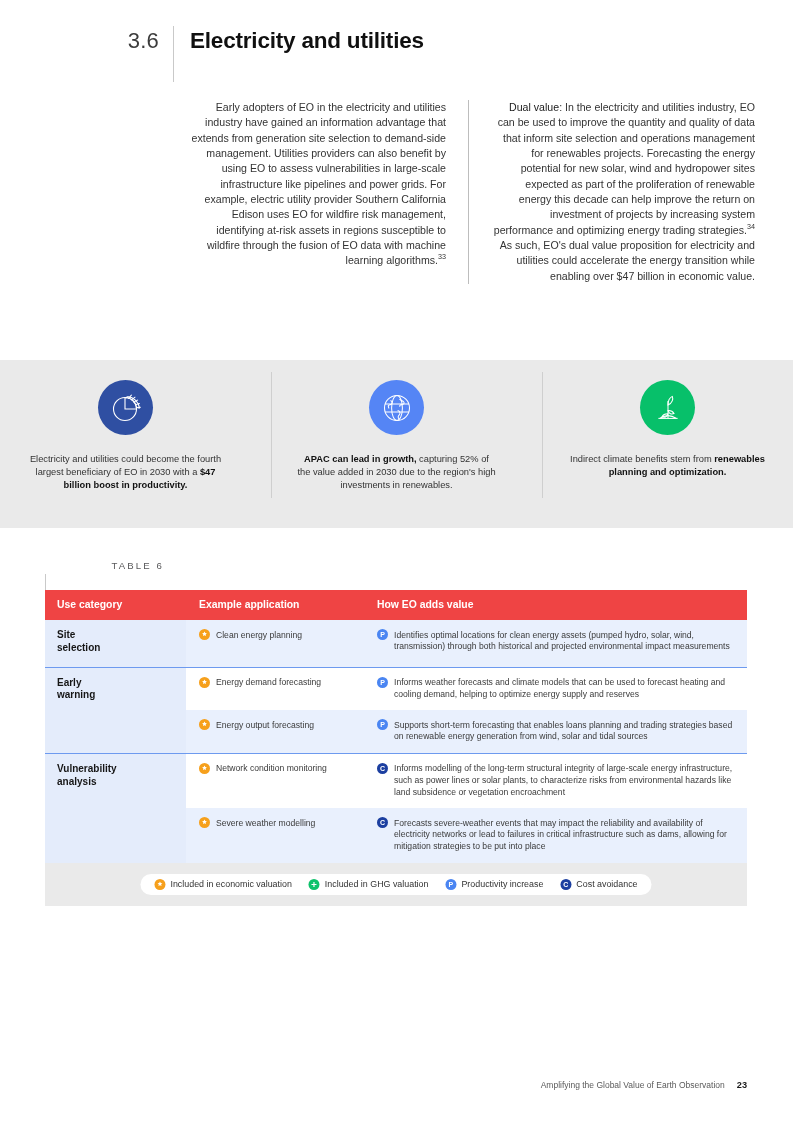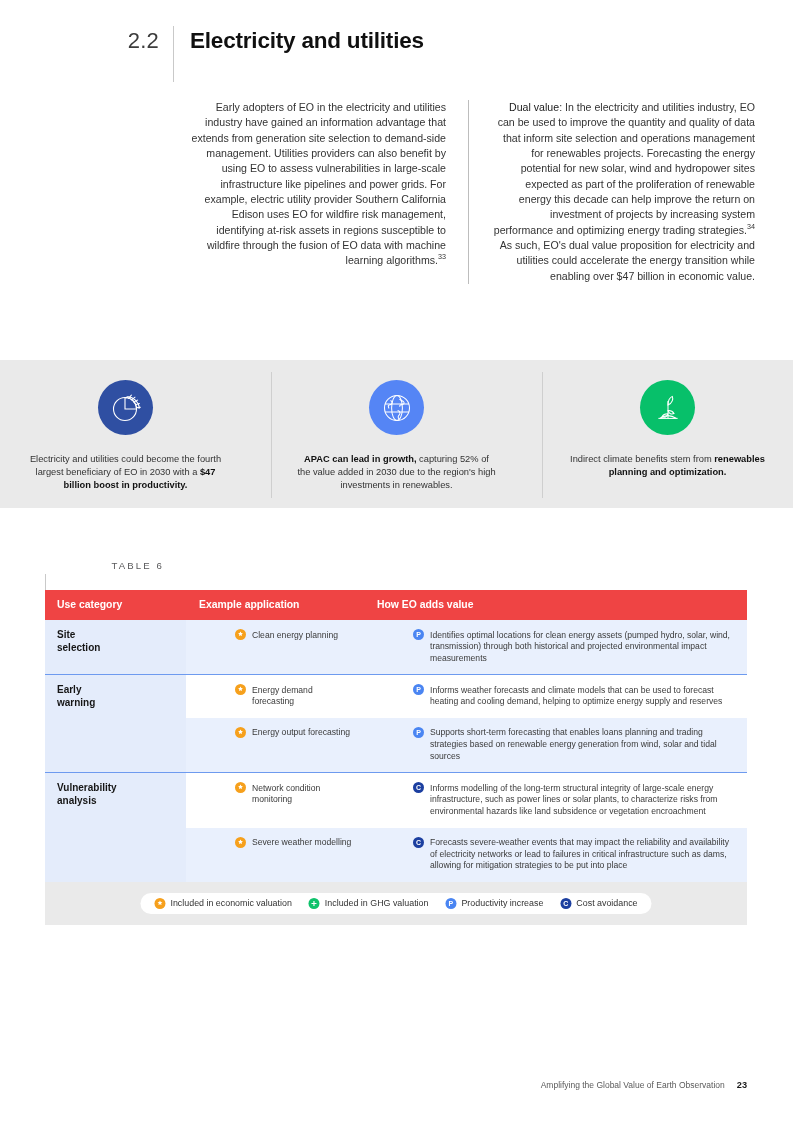--- a/index.html
+++ b/index.html
@@ -53,21 +53,21 @@
     line-height: 16px; font-weight: 400;
   }
   .fig-rule { width: 1px; background: #c9c9c9; height: 26px; }
   .fig-title {
     padding-left: 15px; font-size: 11.2px; font-weight: 700;
     color: #1a1a1a; line-height: 16px;
   }
 
   
   .fig-band {
-    position: absolute; left: 0; top: 360px; width: 793px; height: 148px;
+    position: absolute; left: 0; top: 360px; width: 793px; height: 168px;
     background: #eaeaea;
     display: flex; align-items: flex-start; gap: 20px;
   }
   .kf {
     flex: 1 1 0; position: relative; padding: 20px 14px 0;
     display: flex; flex-direction: column; align-items: center;
   }
   .kf + .kf::before {
     content: ""; position: absolute; left: 0; top: 12px;
     width: 1px; height: 126px; background: #cfcfcf;
@@ -118,21 +118,21 @@
   td.cat {
     background: #e4ecfb; font-size: 10px; font-weight: 700; color: #161616;
     padding: 9px 10px 12px 12px; line-height: 12.8px;
   }
   td.app { padding: 9px 8px 10px 13px; }
   td.val { padding: 9px 12px 10px 13px; }
   .bg-w { background: #ffffff; }
   .bg-b { background: #e9f0fd; }
   tr.sep td { border-top: 1px solid #6d9aef; }
 
-  .lbl { display: flex; align-items: flex-start; gap: 6px; margin-left: 36px; }
+  .lbl { display: flex; align-items: flex-start; gap: 6px; }
   .lbl .txt { padding-top: .5px; }
 
   .badge {
     flex: none; width: 11px; height: 11px; border-radius: 50%;
     display: inline-flex; align-items: center; justify-content: center;
     font-size: 7px; font-weight: 700; color: #ffffff; line-height: 1;
   }
   .b-star { background: #f6a01c; }
   .b-plus { background: #0ec26b; }
   .b-p    { background: #4a85f2; }
@@ -155,21 +155,21 @@
     font-size: 8.5px; color: #5b5b5b; display: flex; align-items: baseline; gap: 12px;
   }
   .footer .pg { font-size: 9.2px; font-weight: 700; color: #1a1a1a; }
 </style>
 </head>
 <body>
 
 <div class="page">
 
   <div class="section-head">
-    <div class="sec-num">2.2</div>
+    <div class="sec-num">3.6</div>
     <div class="sec-rule"></div>
     <div class="sec-title">Electricity and utilities</div>
   </div>
 
   <div class="body-cols">
     <div class="col col-left">
       <p><span>Early adopters of EO in the electricity and utilities industry have gained an information advantage that extends from generation site selection to demand-side management. Utilities providers can also benefit by using EO to assess vulnerabilities in large-scale infrastructure like pipelines and power grids. For example, electric utility provider Southern California Edison uses EO for wildfire risk management, identifying at-risk assets in regions susceptible to wildfire through the fusion of EO data with machine learning algorithms.</span><sup>33</sup></p>
     </div>
     <div class="col-div"></div>
     <div class="col col-right">

